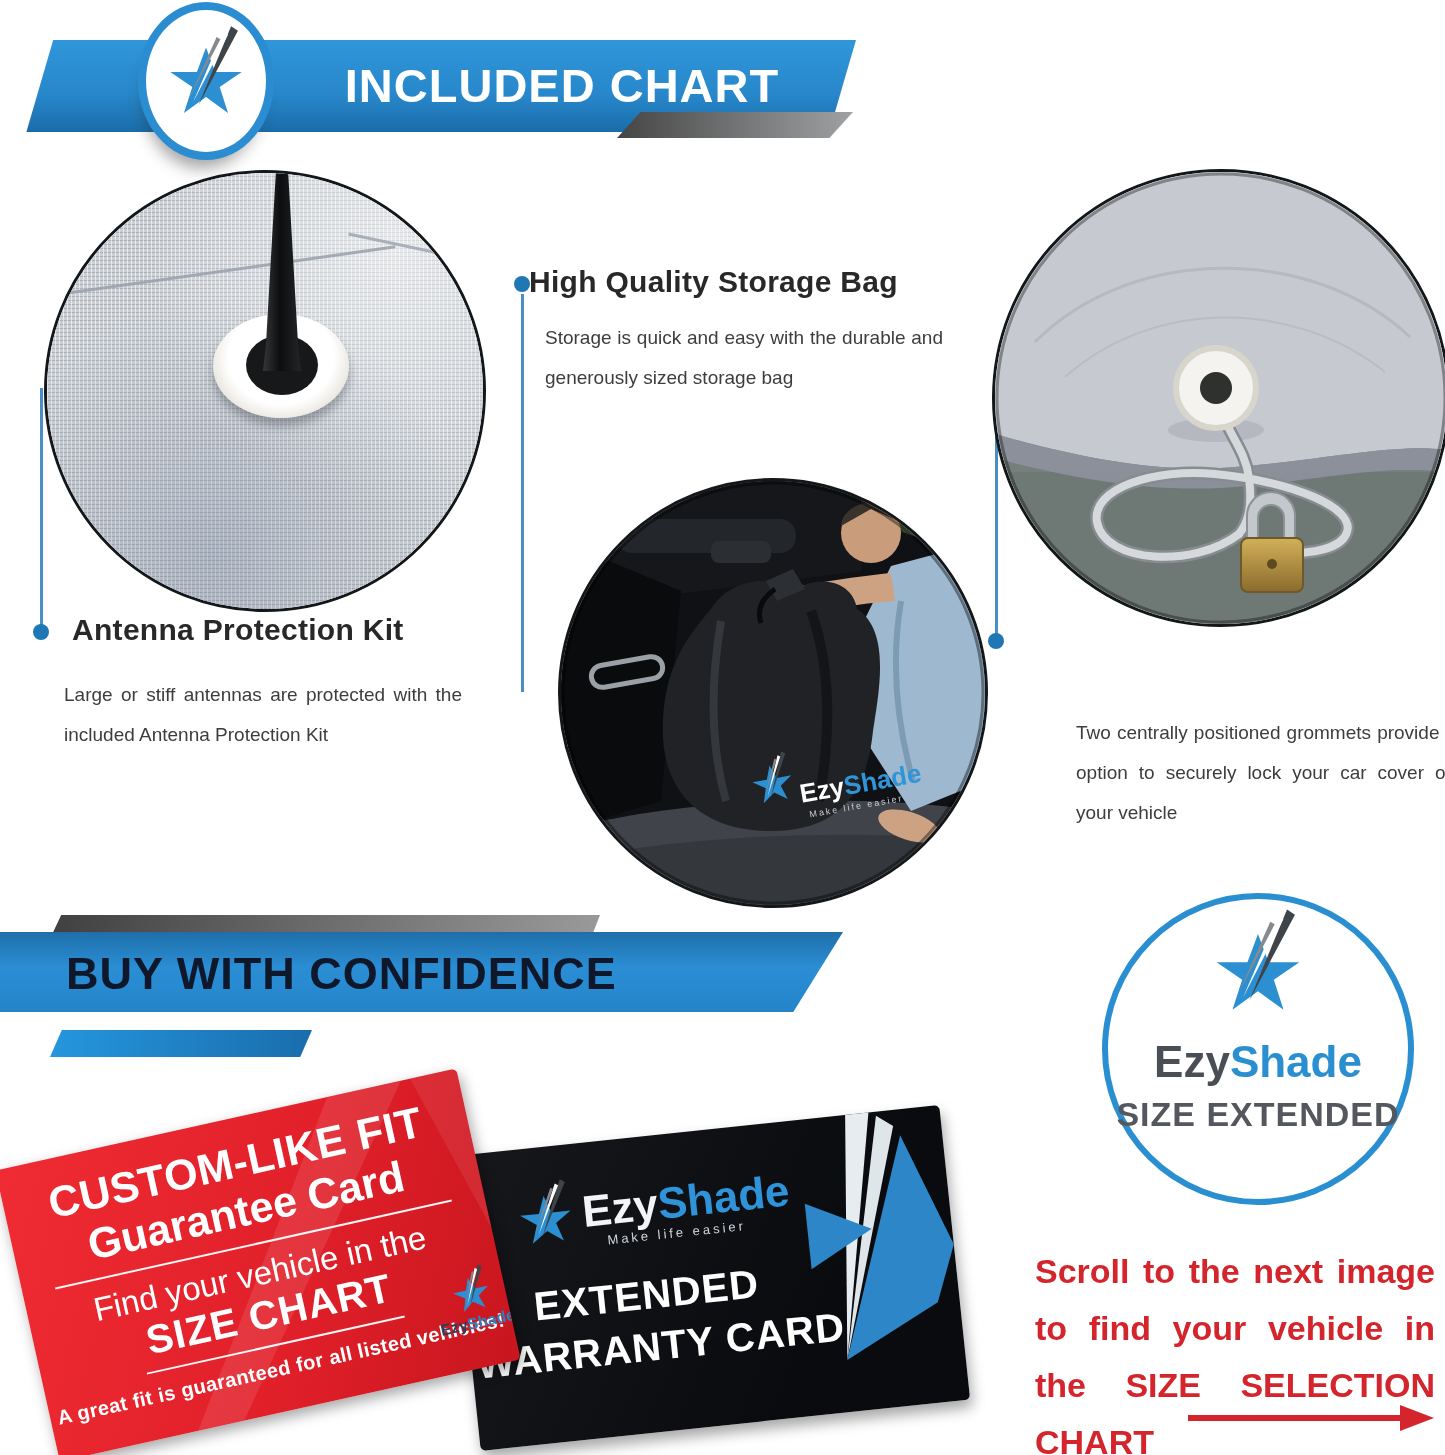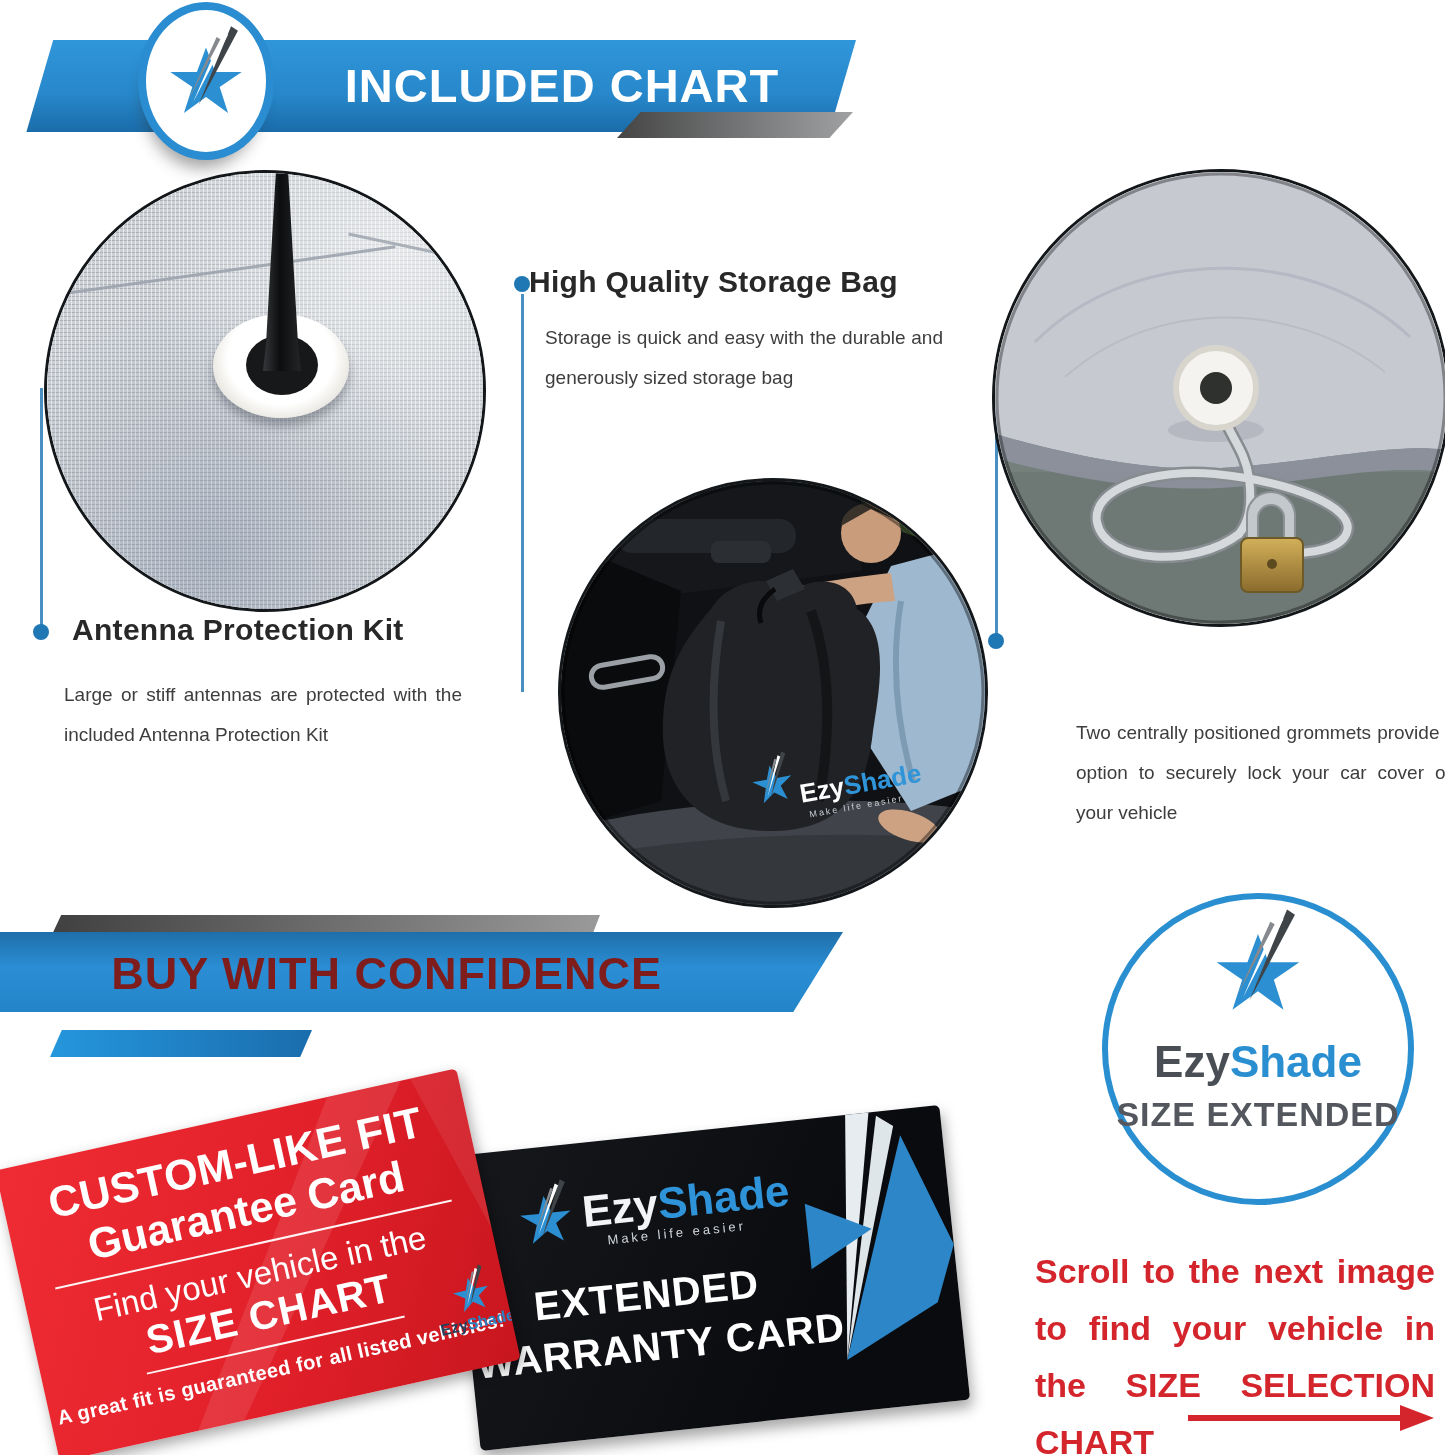--- a/index.html
+++ b/index.html
@@ -65,22 +65,22 @@
   #body-antenna{left:64px;top:675px;width:398px;}
   #body-theft{left:1076px;top:679px;width:396px;margin-top:34px;}
 
   
   .gray-bar-buy{position:absolute;left:34px;top:915px;width:566px;height:58px;
     background:linear-gradient(100deg,#3d3d3d,#9b9b9b);
     clip-path:polygon(4.8% 0,100% 0,96% 100%,0 100%);}
   .banner-buy{position:absolute;left:0;top:932px;width:843px;height:80px;
     background:linear-gradient(180deg,#1e6fa9 0%,#2b8ed5 45%,#2384c8 100%);
     clip-path:polygon(0 0,100% 0,94.1% 100%,0 100%);}
-  .buy-title{position:absolute;left:66px;top:948px;width:596px;text-align:right;
-    font-size:45px;font-weight:800;letter-spacing:1px;color:#7f1d1d;}
+  .buy-title{position:absolute;left:66px;top:948px;width:596px;text-align:left;
+    font-size:45px;font-weight:800;letter-spacing:1px;color:#0f172a;}
   .blue-bar-buy{position:absolute;left:50px;top:1030px;width:262px;height:27px;
     background:linear-gradient(90deg,#2596dd,#1a6dad);
     clip-path:polygon(4.5% 0,100% 0,95.5% 100%,0 100%);}
 
   
   .badge{position:absolute;left:1102px;top:893px;width:300px;height:300px;background:#fff;
     border:6px solid #2a8fd0;border-radius:50%;}
   .badge svg.badge-star{position:absolute;left:106px;top:10px;}
   .badge-brand{position:absolute;left:0;top:138px;width:100%;text-align:center;
     font-size:44px;font-weight:700;color:#4a4f55;}

